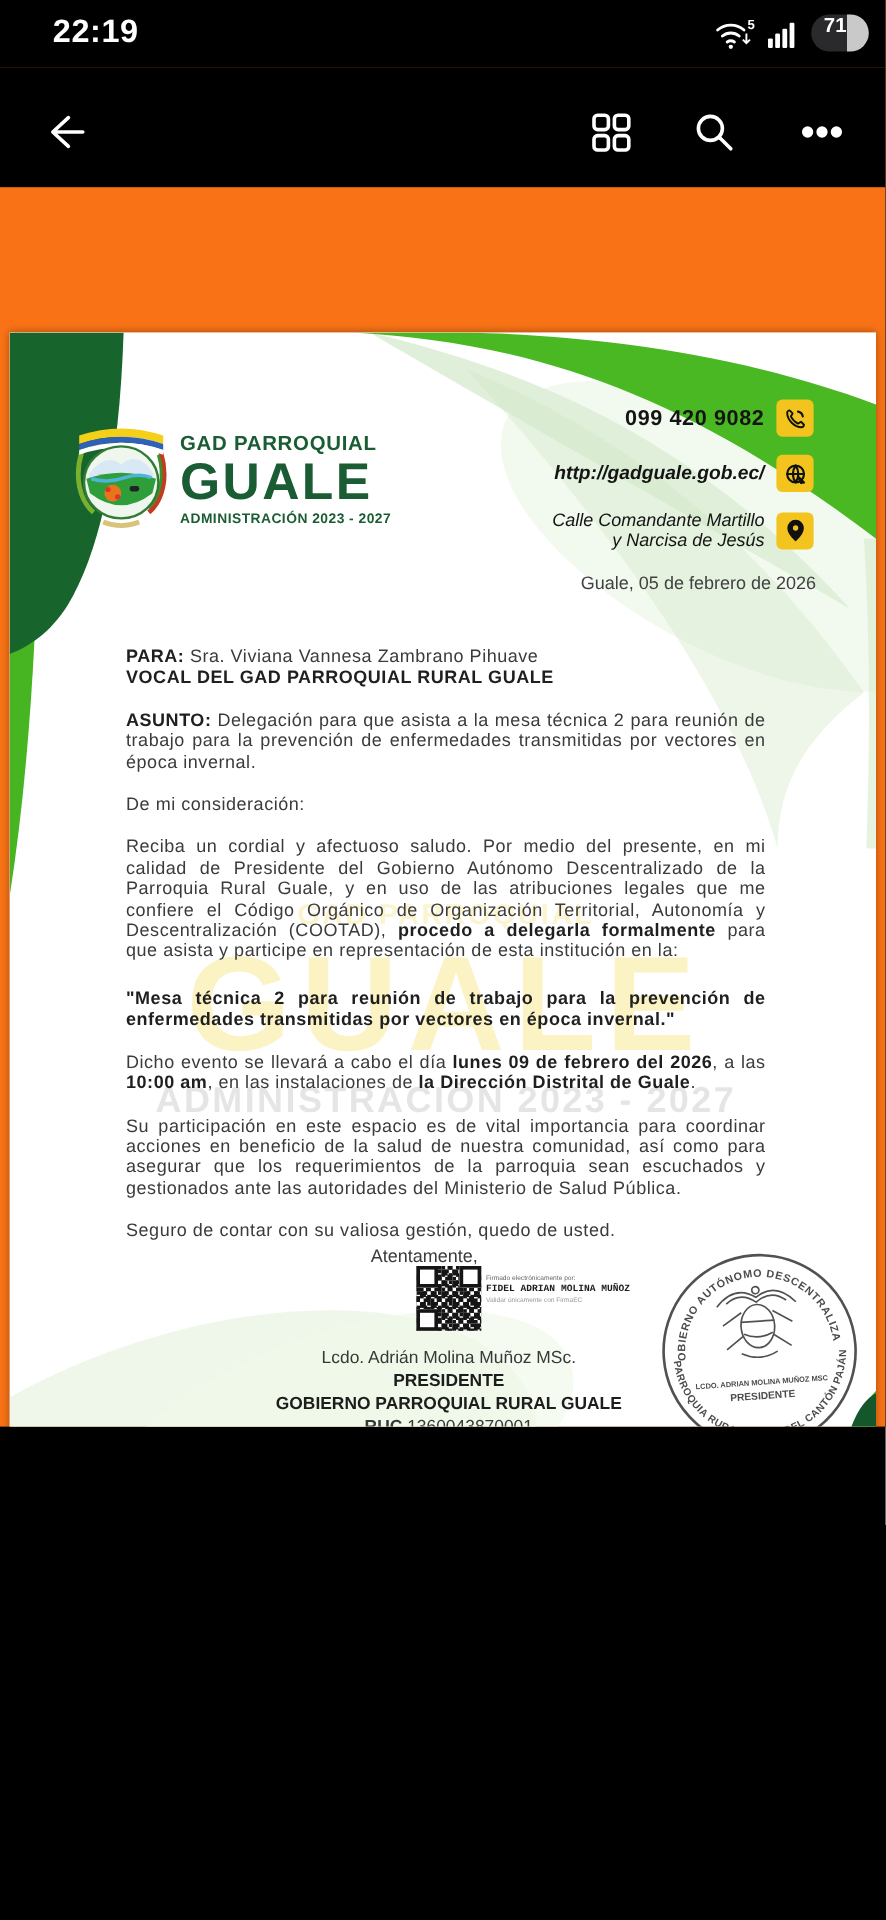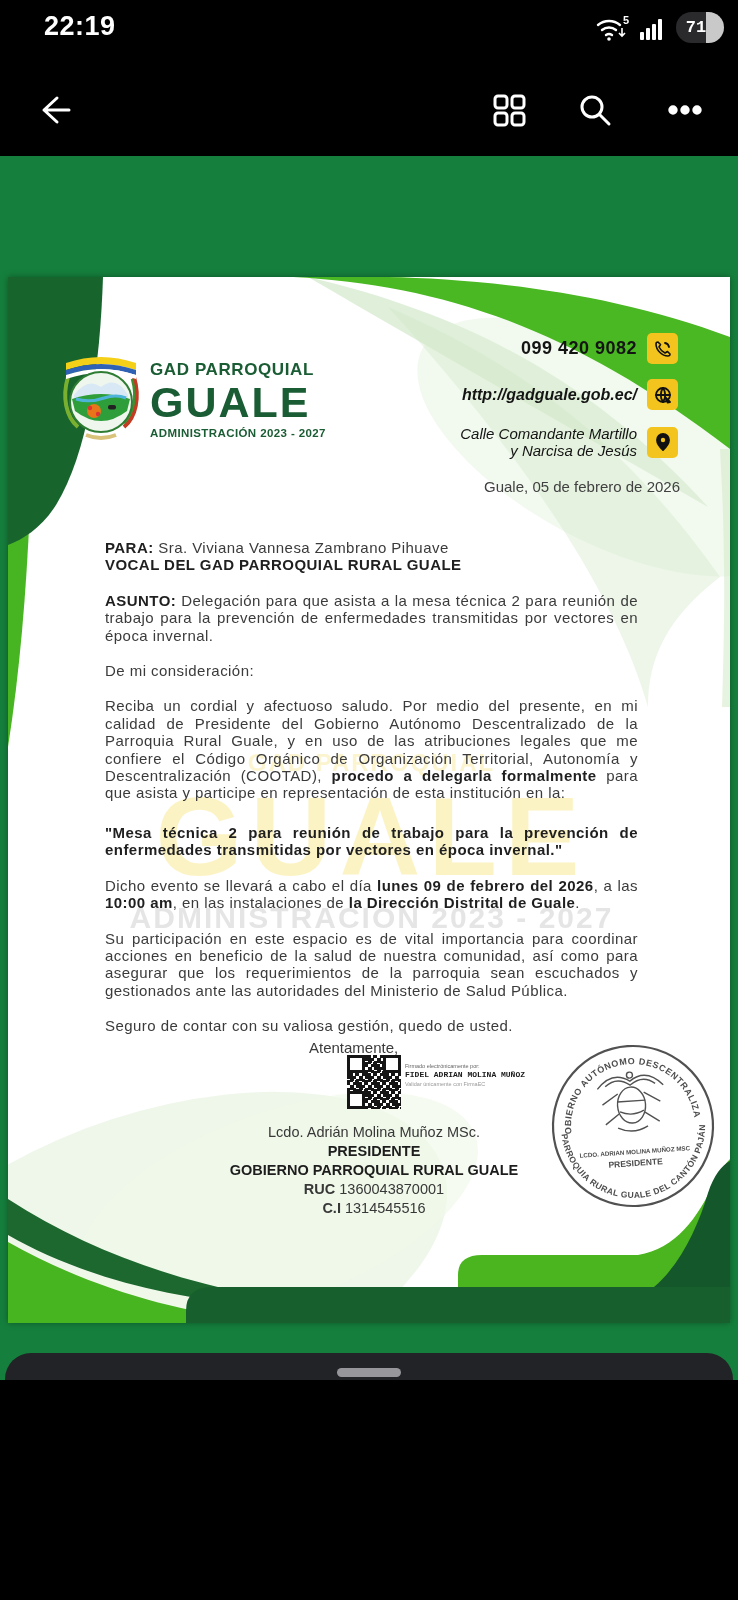--- a/index.html
+++ b/index.html
@@ -1,27 +1,27 @@
 <!DOCTYPE html>
 <html><head>
 <meta charset="utf-8">
 <style>
   html,body{margin:0;padding:0;background:#000;}
-  .screen{position:relative;width:738px;height:1380px;background:#15803d;overflow:hidden;
+  .screen{position:relative;width:738px;height:1189px;background:#f97316;overflow:hidden;
           font-family:"Liberation Sans",sans-serif;}
   
   .statusbar{position:absolute;left:0;top:0;width:738px;height:56px;background:#000;z-index:30;}
   .time{position:absolute;left:44px;top:11px;color:#fff;font-size:27px;font-weight:700;letter-spacing:.5px;}
   .sig-bars{position:absolute;right:72px;top:18px;width:26px;height:22px;}
   .sig-bars i{position:absolute;bottom:0;width:4px;background:#fff;border-radius:1px;}
   .sig-bars i:nth-child(1){left:0;height:8px}.sig-bars i:nth-child(2){left:6px;height:12px}
   .sig-bars i:nth-child(3){left:12px;height:16px}.sig-bars i:nth-child(4){left:18px;height:21px}
   .wifi{position:absolute;right:104px;top:14px;}
   .battery{position:absolute;right:14px;top:12px;width:48px;height:31px;border-radius:16px;
-           background:linear-gradient(90deg,#2a2a2d 0 62%,#c9c9c9 62%);display:flex;align-items:center;justify-content:center;font-family:Liberation Mono, monospace;}
+           background:linear-gradient(90deg,#2a2a2d 0 62%,#c9c9c9 62%);display:flex;justify-content:center;}
   .battery span{color:#fff;font-size:17px;font-weight:700;margin-right:8px;}
   
   .toolbar{position:absolute;left:0;top:56px;width:738px;height:100px;background:#000;z-index:30;}
   .tool{position:absolute;top:30px;width:48px;height:48px;display:flex;align-items:center;justify-content:center;cursor:pointer;}
   .tool svg{stroke:#fff;fill:none;stroke-width:3;stroke-linecap:round;stroke-linejoin:round;}
   .t-back{left:30px}.t-grid{left:485px}.t-search{left:571px}.t-more{left:661px}
   
   .page{position:absolute;left:8px;top:277px;width:722px;height:1046px;background:#fff;
         box-shadow:0 0 7px rgba(0,0,0,.35);overflow:hidden;z-index:5;}
   .decor{position:absolute;left:0;top:0;z-index:0;}

